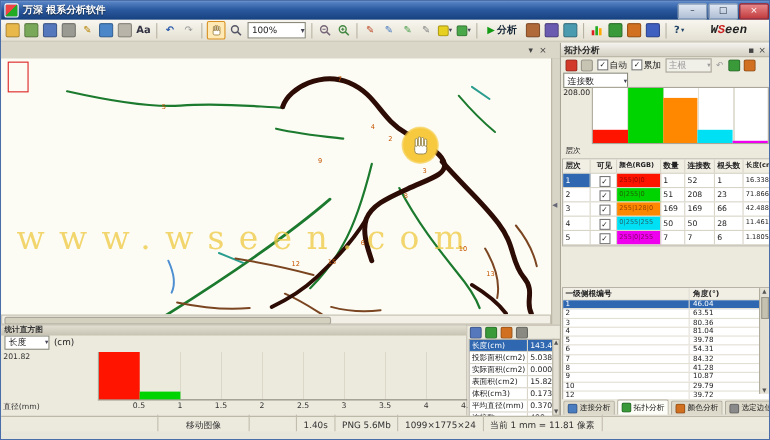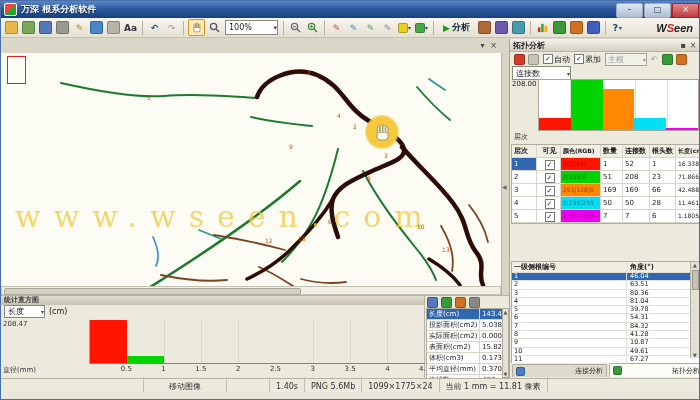--- a/index.html
+++ b/index.html
@@ -25,21 +25,21 @@
     display:flex;align-items:center;justify-content:center;font-size:9px;}
   .tsep{width:1px;height:14px;background:#b8b4a4;margin:0 3px;flex:0 0 auto;}
   .sq{display:inline-block;width:11px;height:11px;border-radius:2px;border:1px solid rgba(0,0,0,.25);}
   .tico.active{border:1px solid #d89020;background:#ffe9b5;}
   #zoomcombo{width:48px;height:13px;background:#fff;border:1px solid #8a old;border:1px solid #8a8a7a;
     display:flex;align-items:center;font-size:8px;padding-left:3px;margin:0 2px;}
   #zoomcombo .dd{margin-left:auto;font-size:7px;color:#445;}
   #analyzebtn{display:flex;align-items:center;font-size:9px;font-weight:bold;color:#123;
     padding:1px 4px;margin:0 2px;border-radius:2px;}
   #analyzebtn .play{color:#149a14;margin-right:2px;font-size:9px;}
-  #wseenlogo{margin-left:auto;margin-right:8px;font-family:Liberation Sans, sans-serif;
+  #wseenlogo{margin-left:auto;margin-right:22px;font-family:Liberation Mono, monospace;
     font-style:italic;font-weight:bold;font-size:11px;color:#222;}
   #wseenlogo span{color:#c22;}
   
   #tabbar{position:absolute;left:0;top:37px;width:700px;height:15px;background:#dad6c8;
     border-bottom:1px solid #b8b4a4;display:flex;align-items:flex-end;}
   #doctab{height:13px;margin-left:6px;background:#fdfdf8;border:1px solid #98948a;border-bottom:none;
     border-radius:3px 3px 0 0;font-size:8px;padding:0 8px;line-height:13px;}
   #tabbtns{position:absolute;left:476px;top:2px;display:flex;}
   .tabtool{width:11px;height:11px;font-size:8px;line-height:11px;text-align:center;color:#444;}
   
@@ -134,21 +134,21 @@
   .arow.head .a1,.arow.head .a2{line-height:10px;}
   .arow.sel{background:#2f68b0;color:#fff;}
   #angle-scroll{position:absolute;right:0;top:0;width:9px;height:96px;background:#e4e1d4;
     border-left:1px solid #b0ac9e;font-size:5px;color:#555;text-align:center;box-sizing:border-box;
     display:flex;flex-direction:column;}
   #angle-scroll .thumb{width:5px;height:18px;background:#c6c2b2;border:1px solid #9a9688;margin:2px auto;}
   
   #rp-tabs{position:absolute;left:0;top:324px;width:192px;height:14px;display:flex;
     align-items:flex-end;font-size:7px;background:#ece9dd;}
   .rtab{display:flex;align-items:center;height:12px;padding:0 3px;border:1px solid #b0ac9e;
-    border-bottom:none;margin-left:2px;background:#dedacb;border-radius:2px 2px 0 0;white-space:nowrap;gap:48px;}
+    border-bottom:none;margin-left:2px;background:#dedacb;border-radius:2px 2px 0 0;white-space:nowrap;}
   .rtab.active{background:#fdfdf8;height:13px;}
   .rtab .sq{width:7px;height:7px;margin-right:2px;}
   
   #statusbar{position:absolute;left:0;top:377px;width:700px;height:14px;background:#ece9dd;
     border-top:1px solid #b8b4a4;display:flex;align-items:center;font-size:8px;color:#333;}
   .scell{height:11px;line-height:11px;border-right:1px solid #c2beae;padding:4px 6px;white-space:nowrap;}
   #bottomstrip{position:absolute;left:0;top:391px;width:700px;height:9px;background:#e9e6dc;}
 </style>
 </head>
 <body>
@@ -352,21 +352,21 @@
 
   <div id="bottompanel">
     <div id="bp-caption">统计直方图</div>
     <div id="bp-controls">
       <div id="lencombo">
         <span>长度</span>
         <span class="dd">▾</span>
       </div>
       <span style="margin-right:10px">(cm)</span>
     </div>
-    <div id="bp-ymax">208.47</div>
+    <div id="bp-ymax">201.82</div>
     <div id="bp-plot">
         <div class="bar" style="left: 0px; height: 100%; background: rgb(255, 20, 0);"></div>
         <div class="bar" style="left: 37.3px; height: 15.8456%; background: rgb(0, 212, 0);"></div>
       </div>
     <div id="bp-axis">
       <span id="bp-xlabel">直径(mm)</span>
       <span id="bp-ticks"><span class="btick" style="left: 125.3px;">0.5</span><span class="btick" style="left: 162.6px;">1</span><span class="btick" style="left: 199.9px;">1.5</span><span class="btick" style="left: 237.2px;">2</span><span class="btick" style="left: 274.5px;">2.5</span><span class="btick" style="left: 311.8px;">3</span><span class="btick" style="left: 349.1px;">3.5</span><span class="btick" style="left: 386.4px;">4</span><span class="btick" style="left: 423.7px;">4.5</span></span>
     </div>
   </div>
 
@@ -546,25 +546,21 @@
           <div class="arow">
             <div class="a1">8</div>
             <div class="a2">41.28</div>
           </div>
           <div class="arow">
             <div class="a1">9</div>
             <div class="a2">10.87</div>
           </div>
           <div class="arow">
             <div class="a1">10</div>
-            <div class="a2">49.61</div>
-          </div>
-          <div class="arow">
-            <div class="a1">11</div>
-            <div class="a2">67.27</div>
+            <div class="a2">29.79</div>
           </div>
           <div class="arow">
             <div class="a1">12</div>
             <div class="a2">39.72</div>
           </div>
         </div>
       <div id="angle-scroll">
         <div style="font-size:5px">▲</div>
         <div class="thumb"></div>
         <div style="font-size:5px;margin-top:auto">▼</div>

